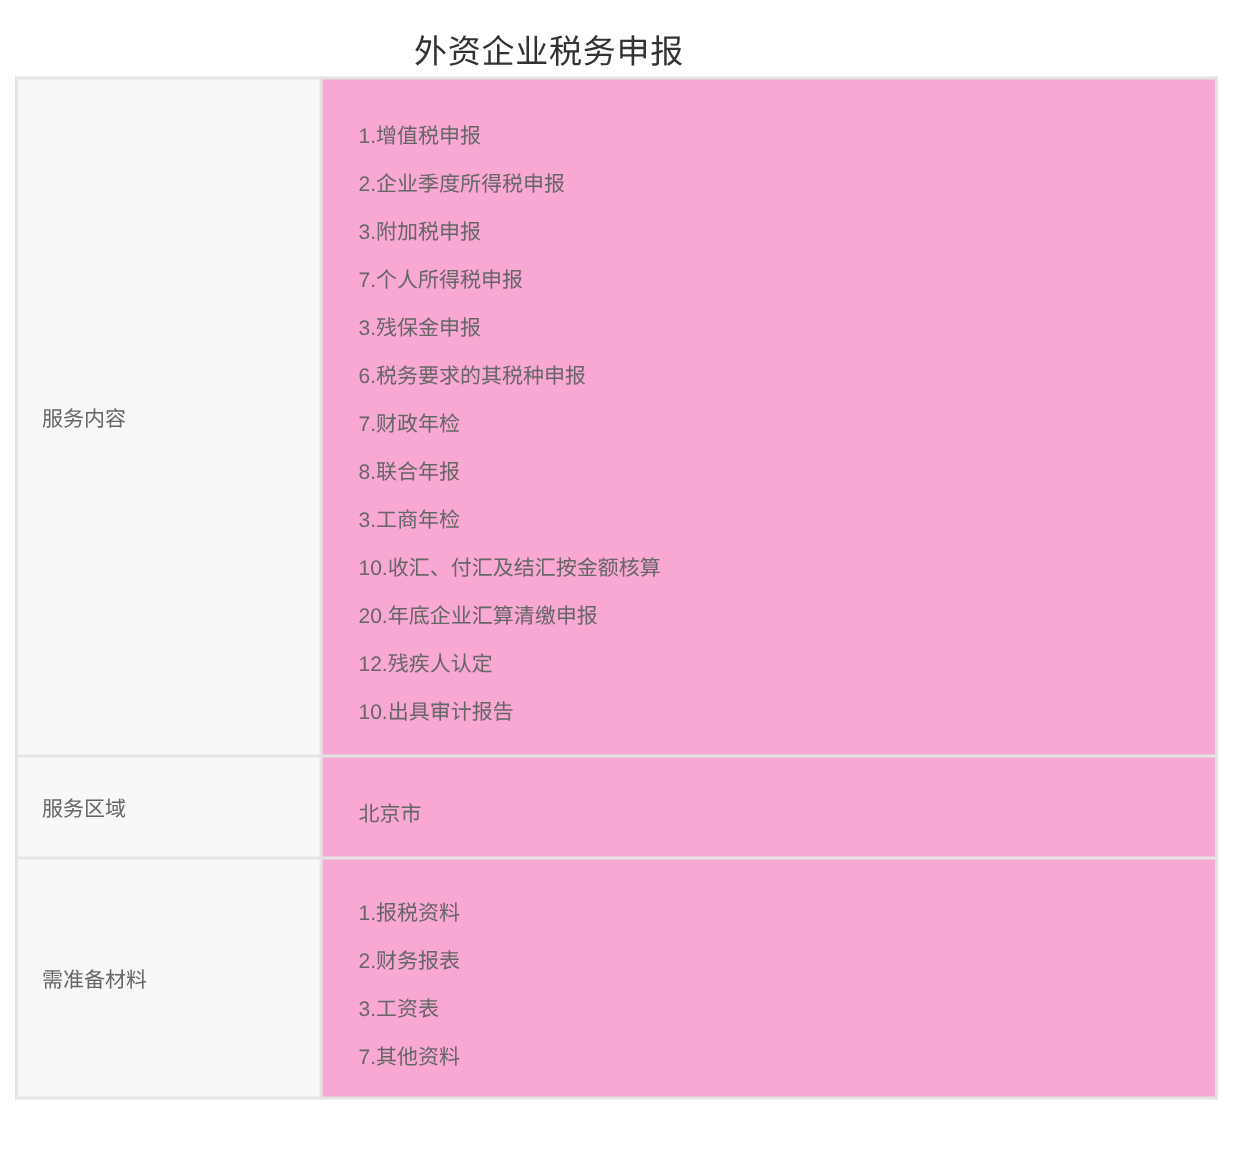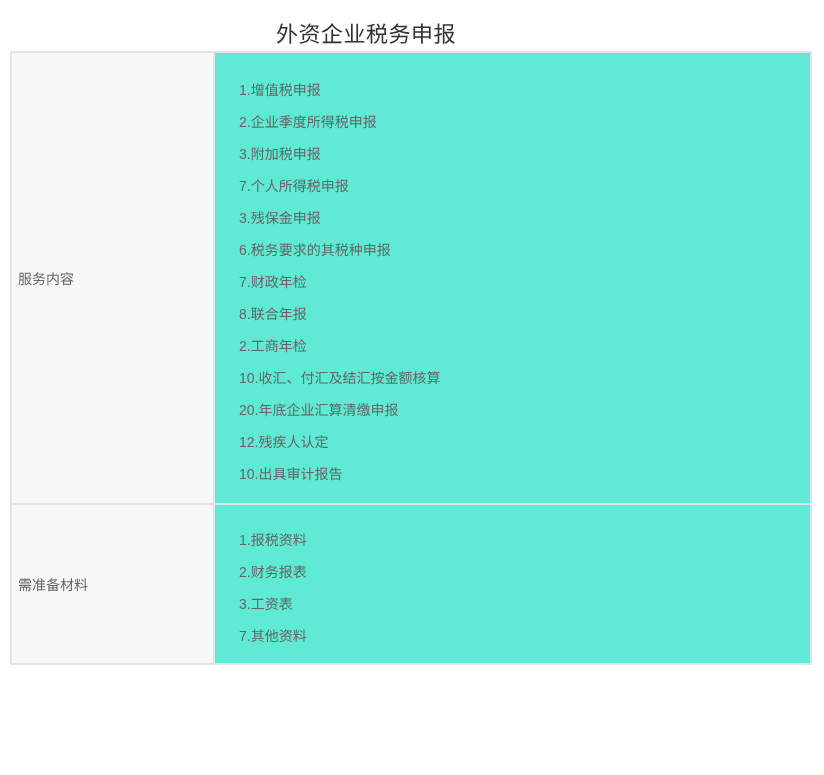--- a/index.html
+++ b/index.html
@@ -46,24 +46,24 @@
     border: 2px solid var(--border-color, #e4e4e4);
     font-size: 14px;
     color: var(--text-color, #666666);
     vertical-align: middle;
   }
   .service-table th.row-label {
     width: 203px;
     background: var(--label-bg, #f8f8f8);
     font-weight: 400;
     text-align: left;
-    padding: 0 0 0 6px;
+    padding: 0 0 0 16px;
   }
   .service-table td.row-content {
-    background: #5eead4;
+    background: #f9a8d4;
     padding: 8px 10px 0 24px;
   }
   .row-content p.item {
     margin: 0;
     padding: 0;
     line-height: 32px;
     font-size: 14px;
     color: var(--text-color, #666666);
     white-space: nowrap;
   }
@@ -84,28 +84,34 @@
         <th class="row-label">服务内容</th>
         <td class="row-content">
           <p class="item">1.增值税申报</p>
           <p class="item">2.企业季度所得税申报</p>
           <p class="item">3.附加税申报</p>
           <p class="item">7.个人所得税申报</p>
           <p class="item">3.残保金申报</p>
           <p class="item">6.税务要求的其税种申报</p>
           <p class="item">7.财政年检</p>
           <p class="item">8.联合年报</p>
-          <p class="item">2.工商年检</p>
+          <p class="item">3.工商年检</p>
           <p class="item">10.收汇、付汇及结汇按金额核算</p>
           <p class="item">20.年底企业汇算清缴申报</p>
           <p class="item">12.残疾人认定</p>
           <p class="item">10.出具审计报告</p>
         </td>
       </tr>
 
+      <tr class="row-area">
+        <th class="row-label">服务区域</th>
+        <td class="row-content">
+          <p class="item">北京市</p>
+        </td>
+      </tr>
 
       <tr class="row-materials">
         <th class="row-label">需准备材料</th>
         <td class="row-content">
           <p class="item">1.报税资料</p>
           <p class="item">2.财务报表</p>
           <p class="item">3.工资表</p>
           <p class="item">7.其他资料</p>
         </td>
       </tr>

